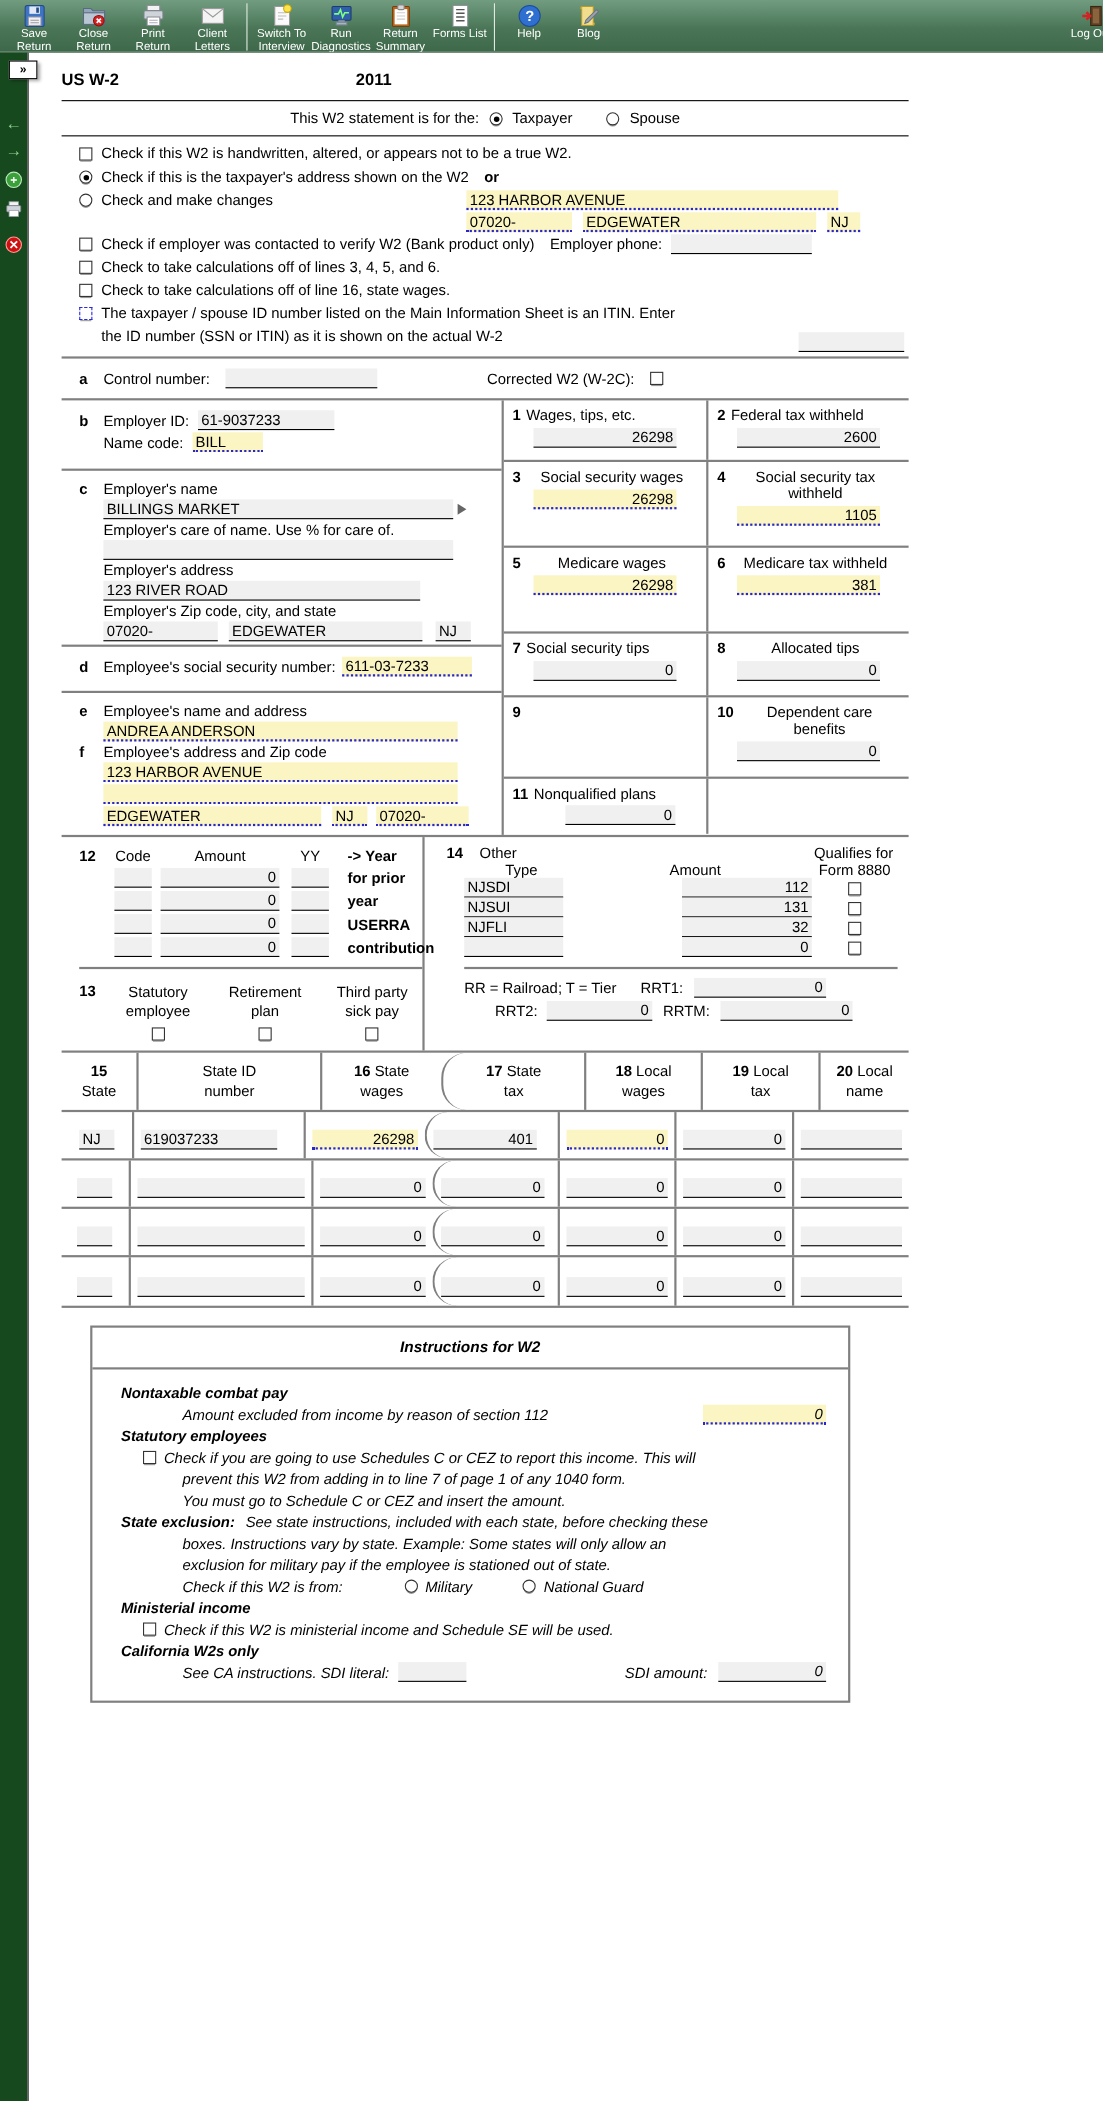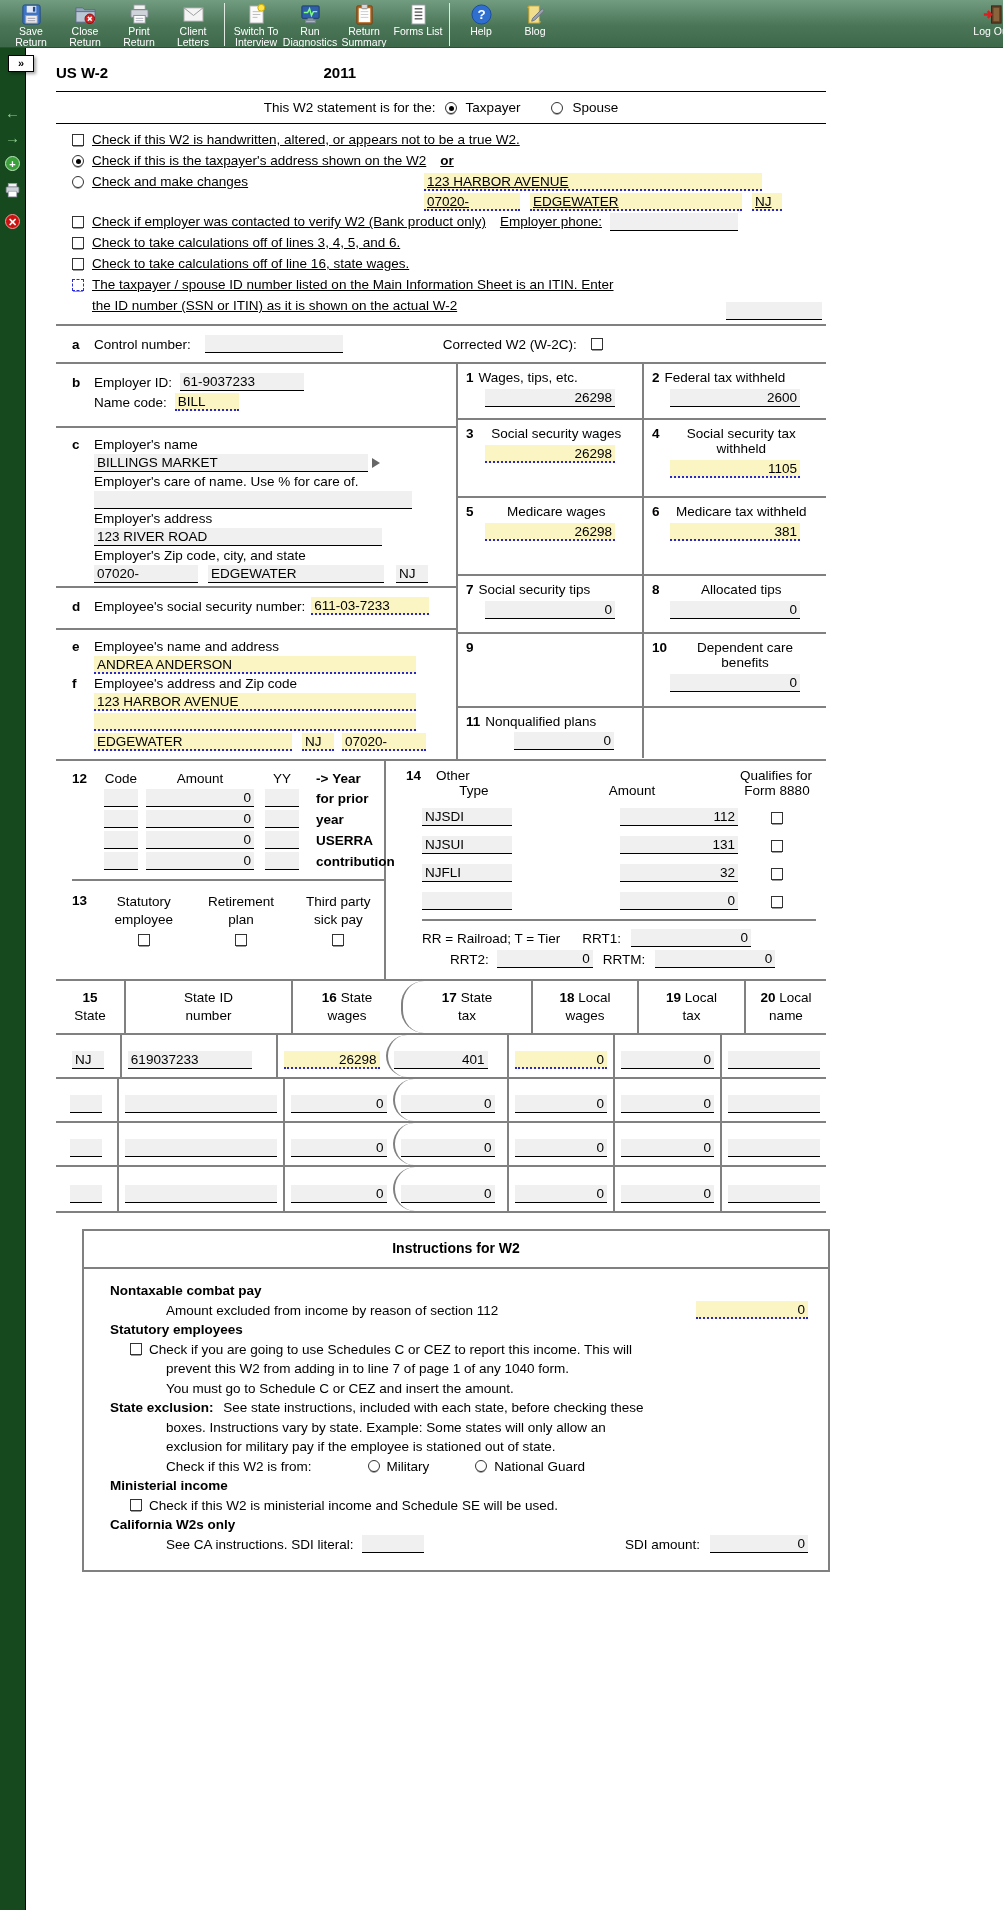--- a/index.html
+++ b/index.html
@@ -50,21 +50,21 @@
 
   
   .cb { display:inline-block; width:12px; height:12px; background:#fff; border:1px solid #333;
         box-shadow:0 2px 0 -1px #999; vertical-align:middle; flex:none; }
   .cb.focus { border:1px dashed #2b2bd5; }
   .rb { display:inline-block; width:12px; height:12px; background:#fff; border:1px solid #333;
         border-radius:50%; box-shadow:0 2px 0 -1px #999; position:relative; vertical-align:middle; flex:none; }
   .rb.sel::after { content:""; position:absolute; left:3px; top:3px; width:5px; height:5px;
                    border-radius:50%; background:#000; }
 
-  .checks { position:relative; margin-left:16px; line-height:20px;text-decoration:underline; }
+  .checks { position:relative; margin-left:16px; line-height:20px; }
   .crow { display:flex; align-items:center; margin:1px 0; }
   .crow .cb, .crow .rb { margin-right:8px; }
   .w330 { width:332px; } .sp352 { width:352px; flex:none; }
   .itin-abs { position:absolute; right:4px; top:172px; width:96px; }
 
   .arow { display:flex; align-items:center; margin:9px 0 9px 16px; }
   .ltr { font-weight:bold; width:22px; flex:none; }
 
   
   .grid { display:flex; width:770px; border-top:2px solid #808080; border-bottom:2px solid #808080; }
@@ -87,39 +87,39 @@
   .mleft { width:330px; border-right:2px solid #808080; padding:7px 0 8px 16px; }
   .mright { flex:1; padding:7px 10px 8px 20px; }
   .b12row { display:flex; align-items:center; margin:3px 0; }
   .c26 { width:26px; flex:none; font-weight:bold; }
   .c44 { width:46px; flex:none; text-align:center; }
   .c112 { width:112px; flex:none; text-align:center; }
   .c50 { width:52px; flex:none; text-align:center; }
   .cyr { flex:1; padding-left:8px;font-weight:bold; }
   .b13 { display:flex; margin-top:12px; }
   .b13grp { width:96px; text-align:center; line-height:18px; }
-  .b14grid { display:grid; grid-template-columns:104px 1fr 78px; row-gap:10px; align-items:center;
+  .b14grid { display:grid; grid-template-columns:104px 1fr 78px; row-gap:0; align-items:center;
              padding-left:16px; }
   .b14grid .hc { text-align:center; }
   .b14cb { text-align:center; }
   .partrule { border-top:2px solid #808080; margin:9px 0 8px 16px; }
   .rrline { display:flex; align-items:center; margin:3px 0 3px 16px; }
 
   
   .stable { width:770px; border-bottom:2px solid #808080; }
   .strow { display:flex; border-bottom:2px solid #808080; }
   .strow:last-child { border-bottom:none; }
   .scell { padding:8px 6px; display:flex; align-items:flex-end; }
   .scell + .scell { border-left:2px solid #808080; }
   .sc1 { width:68px; } .sc2 { width:167px; } .sc3 { width:110px; } .sc4 { width:130px;border-radius:23px; }
   .sc5 { width:106px; } .sc6 { width:107px; } .sc7 { flex:1; }
   .sth { text-align:center; line-height:18px; padding:8px 4px; display:block; }
 
   
-  .instr { width:748px; margin:16px 0 0 26px; border:2px solid #808080; }
+  .instr { width:691px; margin:16px 0 0 26px; border:2px solid #808080;font-style:italic; }
   .instr-title { text-align:center; font-weight:bold; font-size:14px; padding:9px 0 11px;
                  border-bottom:2px solid #808080; }
   .instr-body { padding:12px 14px 16px 26px; line-height:19.5px; }
   .ih { font-weight:bold; }
   .ind2 { margin-left:56px; }
   .icbrow { display:flex; align-items:center; margin-left:20px; }
   .icbrow .cb { margin-right:7px; }
   .iline { display:flex; align-items:center; }
   .tri { width:0; height:0; border-left:8px solid #666; border-top:5px solid transparent;
          border-bottom:5px solid transparent; display:inline-block; margin-left:4px; vertical-align:middle; }
@@ -356,21 +356,21 @@
               <span>Name code:</span>
           <span class="fld y" style="width:64px;margin-left:8px">BILL</span>
             </div>
       </div>
       <div class="gsec" style="height:160px">
         <div class="lrow">
               <b class="ltr">c</b>
           <span>Employer's name</span>
             </div>
         <div class="lrow lind">
-              <span class="fld g" style="width:274px">BILLINGS MARKET</span>
+              <span class="fld g" style="width:318px">BILLINGS MARKET</span>
           <span class="tri"></span>
             </div>
         <div class="lrow lind">
               <span>Employer's care of name.  Use % for care of.</span>
             </div>
         <div class="lrow lind">
               <span class="fld g" style="width:318px"></span>
             </div>
         <div class="lrow lind">
               <span>Employer's address</span>

